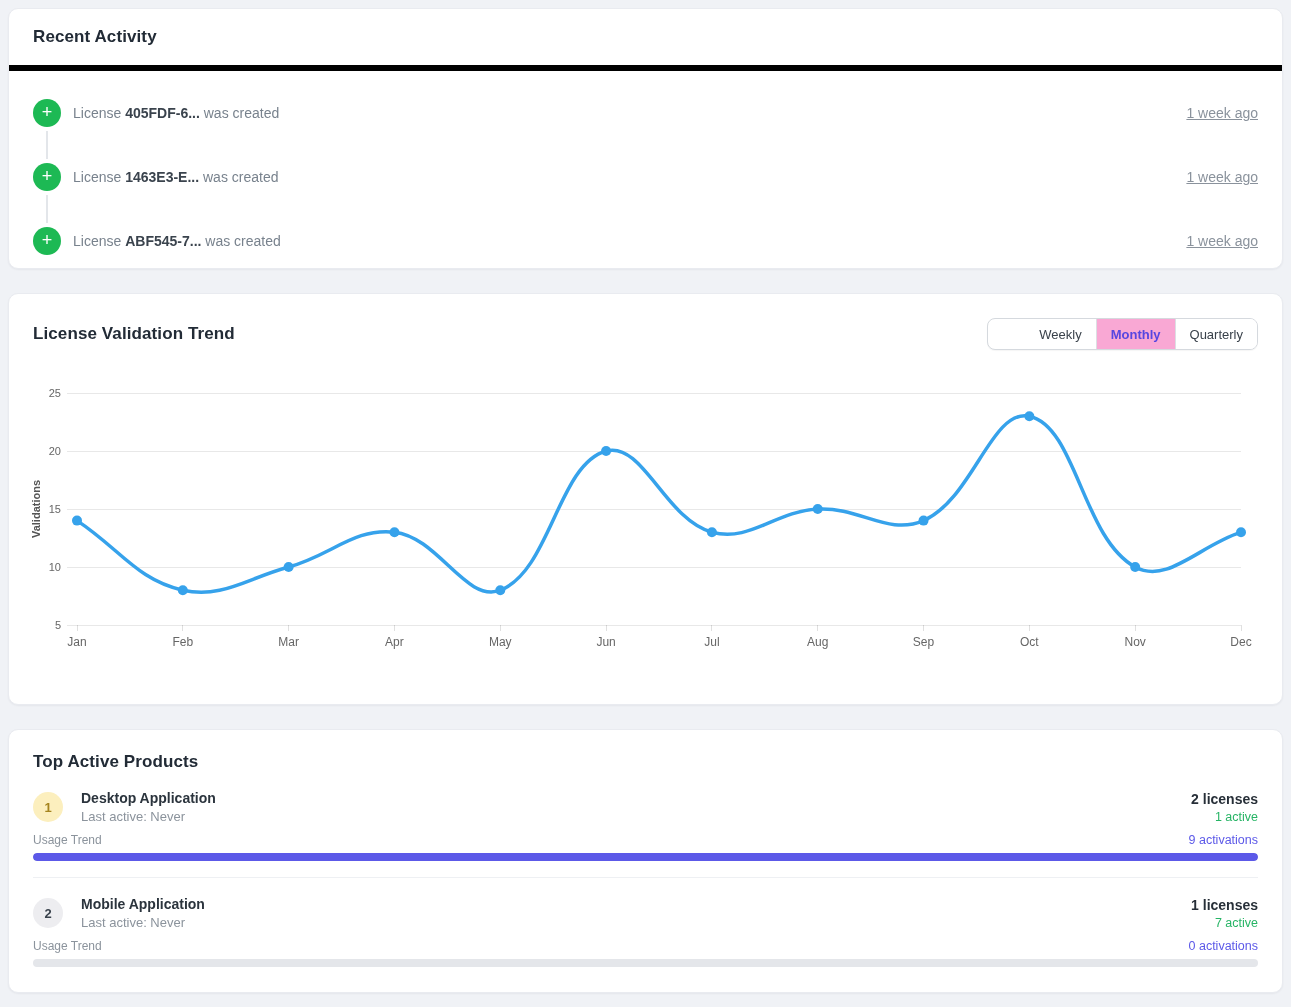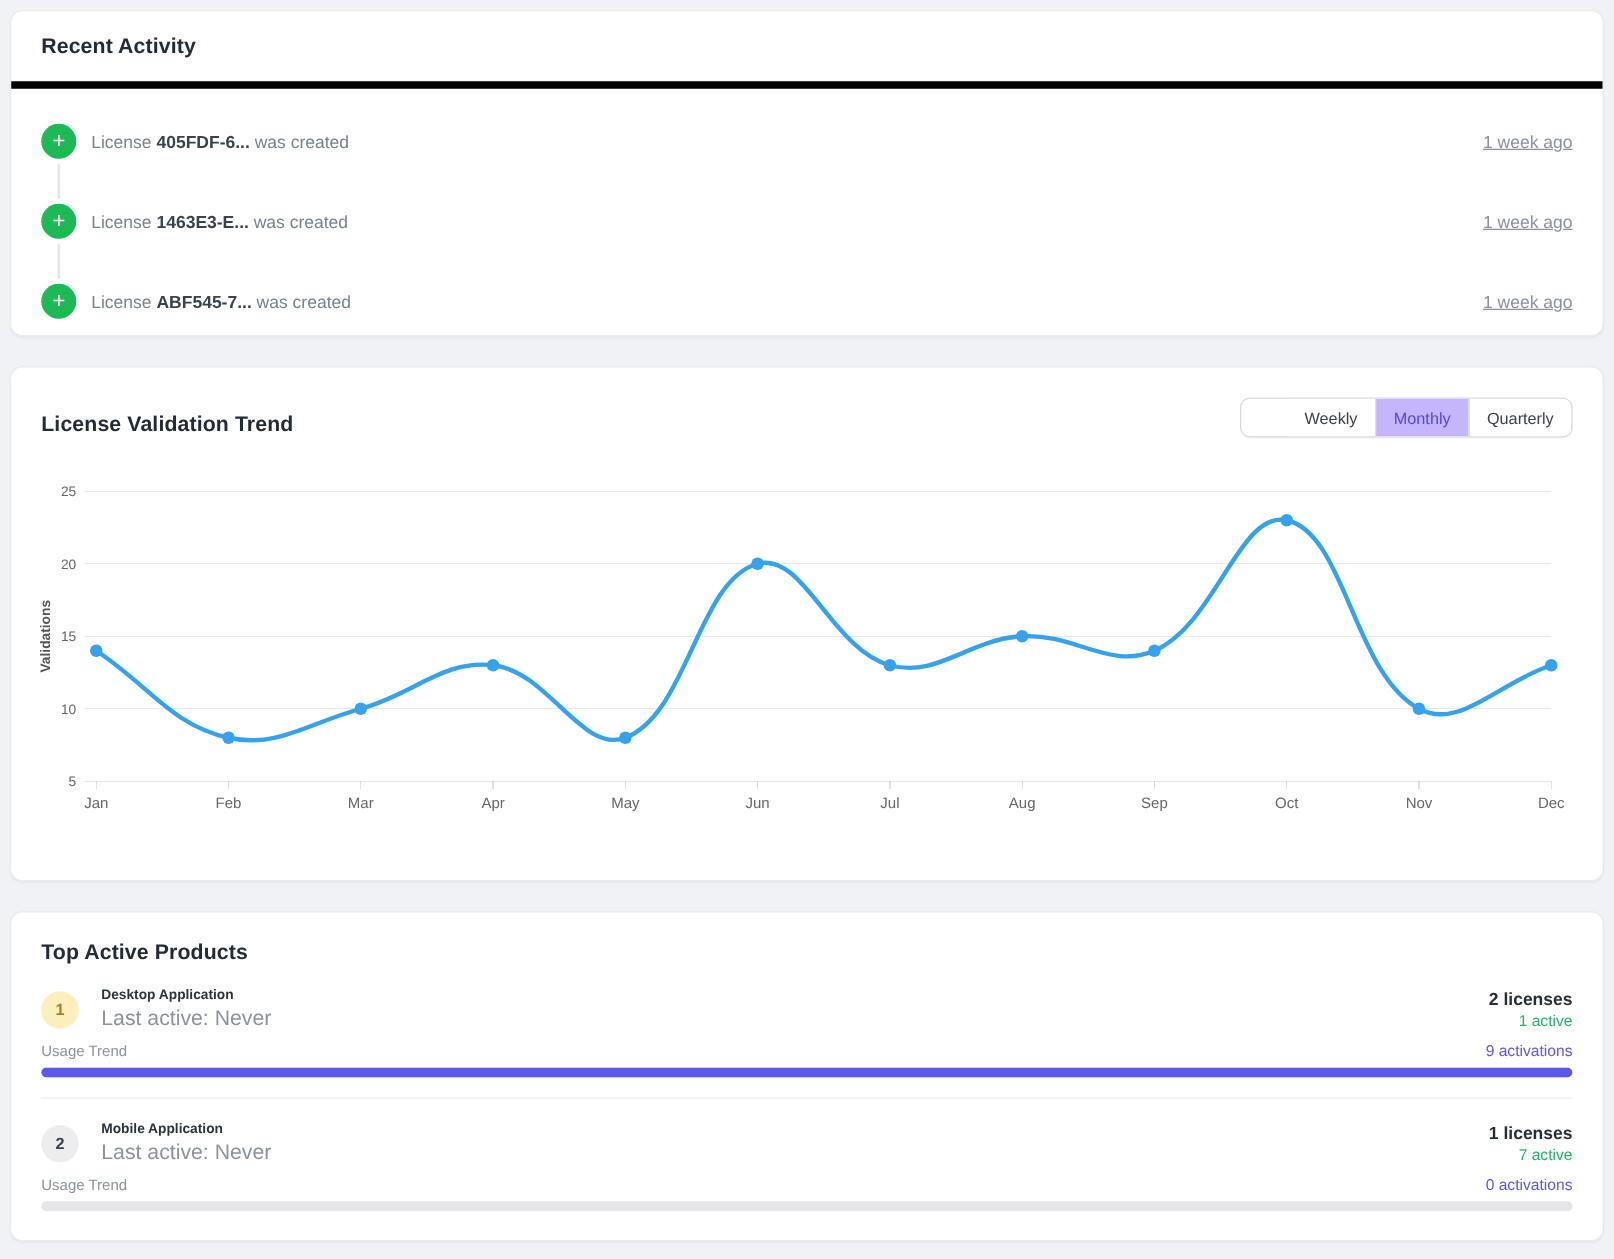--- a/index.html
+++ b/index.html
@@ -14,35 +14,35 @@
   .activity-list { padding:10px 24px 0 24px; }
   .activity-row { height:64px; display:flex; align-items:center; position:relative; }
   .activity-row:not(:last-child)::after { content:""; position:absolute; left:13px; top:50px; width:2px; height:28px; background:#e3e6ea; }
   .activity-icon { width:28px; height:28px; min-width:28px; border-radius:50%; background:#1db954; color:#fff; display:flex; align-items:center; justify-content:center; font-size:18px; font-weight:400; margin-right:12px; line-height:1; padding-bottom:2px; }
   .activity-text { font-size:14px; color:#78828d; }
   .activity-text .key { font-weight:700; color:#3a434d; }
   .activity-time { margin-left:auto; font-size:14px; color:#8a929c;text-decoration:underline; }
 
   
   #card-trend { margin-top:24px; height:412px; padding:24px; }
-  .trend-header { display:flex; align-items:flex-end; height:32px; }
+  .trend-header { display:flex; align-items:center; height:32px; }
   .btn-group { margin-left:auto; display:flex; border:1px solid #d5d9de; border-radius:8px; overflow:hidden; background:#fff; box-shadow:0 1px 1px rgba(0,0,0,.04);padding-left:37px; }
   .seg-btn { padding:0 14px; height:30px; font-size:13px; font-family:"Liberation Sans", sans-serif; color:#39414a; background:#fff; border:none; border-left:1px solid #dcdfe3; cursor:pointer; }
   .seg-btn:first-child { border-left:none; }
-  .seg-btn.active { background:#c4b5fd; color:#5746e0; }
+  .seg-btn.active { background:#f9a8d4; color:#5746e0;font-weight:bold; }
   #chart-mount { margin-top:30px; margin-left:-3px; }
 
   
   #card-products { margin-top:24px; height:264px; padding:22px 24px; }
   .product-header { display:flex; align-items:center; margin-top:18px; }
   .rank-badge { width:30px; height:30px; min-width:30px; border-radius:50%; display:flex; align-items:center; justify-content:center; font-size:13px; font-weight:600; margin-right:18px; }
   .rank-gold { background:#fcefbe; color:#a5841e; }
   .rank-gray { background:#ededf0; color:#39424c; }
-  .product-name { font-size:11px; font-weight:700; color:#2b343d; }
-  .product-last { font-size:17px; color:#8b939c; margin-top:3px; }
+  .product-name { font-size:14px; font-weight:700; color:#2b343d; }
+  .product-last { font-size:13px; color:#8b939c; margin-top:3px; }
   .product-right { margin-left:auto; text-align:right; }
   .product-licenses { font-size:14px; font-weight:700; color:#272f38; }
   .product-active { font-size:12.5px; color:#26b465; margin-top:3px; }
   .trend-row { display:flex; align-items:baseline; margin-top:9px; }
   .usage-label { font-size:12px; color:#8b939c; }
   .activations { margin-left:auto; font-size:12.5px; color:#5c59e8; }
   .bar-track { margin-top:6px; height:8px; background:#e4e6ea; border-radius:5px; overflow:hidden; }
   .bar-fill { height:100%; background:#5c59e8; border-radius:5px; }
   .product-divider { height:1px; background:#eef0f3; margin:16px 0 0 0; }
 </style>

